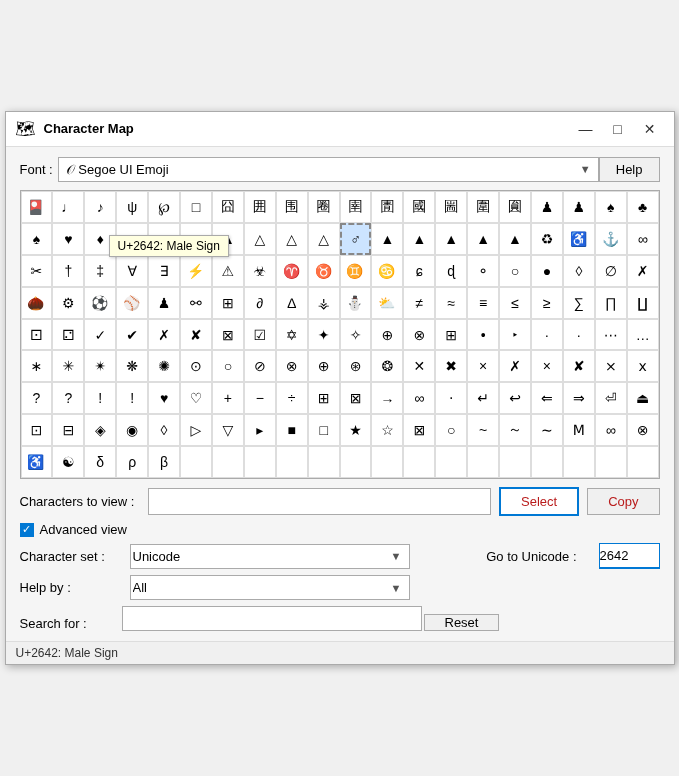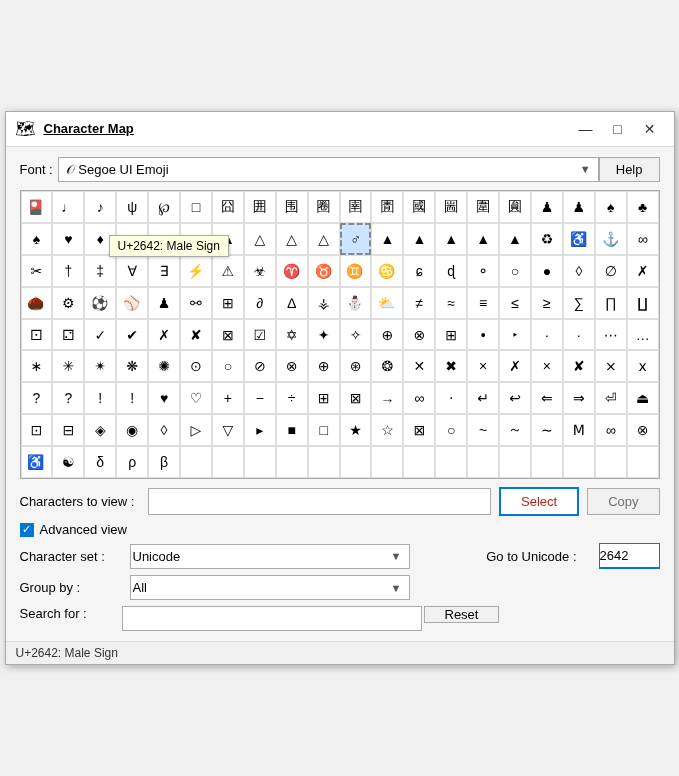--- a/index.html
+++ b/index.html
@@ -35,21 +35,20 @@
       margin-right: 8px;
       display: flex;
       align-items: center;
       justify-content: center;
       font-size: 16px;
     }
     .titlebar-title {
       font-size: 13px;
       font-weight: 600;
       flex: 1;
-      text-decoration: underline;
     }
     .titlebar-controls {
       display: flex;
       gap: 4px;
     }
     .titlebar-btn {
       width: 28px;
       height: 22px;
       border: none;
       background: transparent;
@@ -156,21 +155,21 @@
       cursor: pointer;
       font-size: 13px;
       color: #b91c1c;
     }
     .copy-btn {
       padding: 5px 20px;
       border: 1px solid #aaa;
       background: #f0f0f0;
       cursor: pointer;
       font-size: 13px;
-      color: #737373;
+      color: #b91c1c;
     }
 
     .advanced-row {
       display: flex;
       align-items: center;
       gap: 6px;
     }
     .checkbox-label {
       display: flex;
       align-items: center;
@@ -235,21 +234,21 @@
       padding: 4px 0;
       border: 1px solid #0078d4;
       border-bottom: 2px solid #0078d4;
       background: #fff;
       font-size: 13px;
       outline: none;
     }
 
     .search-row {
       display: flex;
-      align-items: flex-start;
+      align-items: flex-end;
       gap: 2px;
     }
     .search-input {
       flex: 1;
       max-width: 300px;
       padding: 4px 6px;
       border: 1px solid #aaa;
       background: #fff;
       font-size: 13px;
     }
@@ -524,21 +523,21 @@
           </select>
           <span class="field-select-arrow">▼</span>
         </div>
         <div class="unicode-group">
           <span class="unicode-label">Go to Unicode :</span>
           <input class="unicode-input" type="text" value="2642" style="">
         </div>
       </div>
 
       <div class="field-row">
-        <div class="field-label">Group by :</div>
+        <div class="field-label">Help by :</div>
         <div class="field-select-wrapper">
           <select class="field-select">
             <option>All</option>
             <option>Unicode Subrange</option>
           </select>
           <span class="field-select-arrow">▼</span>
         </div>
       </div>
 
       <div class="search-row field-row">

